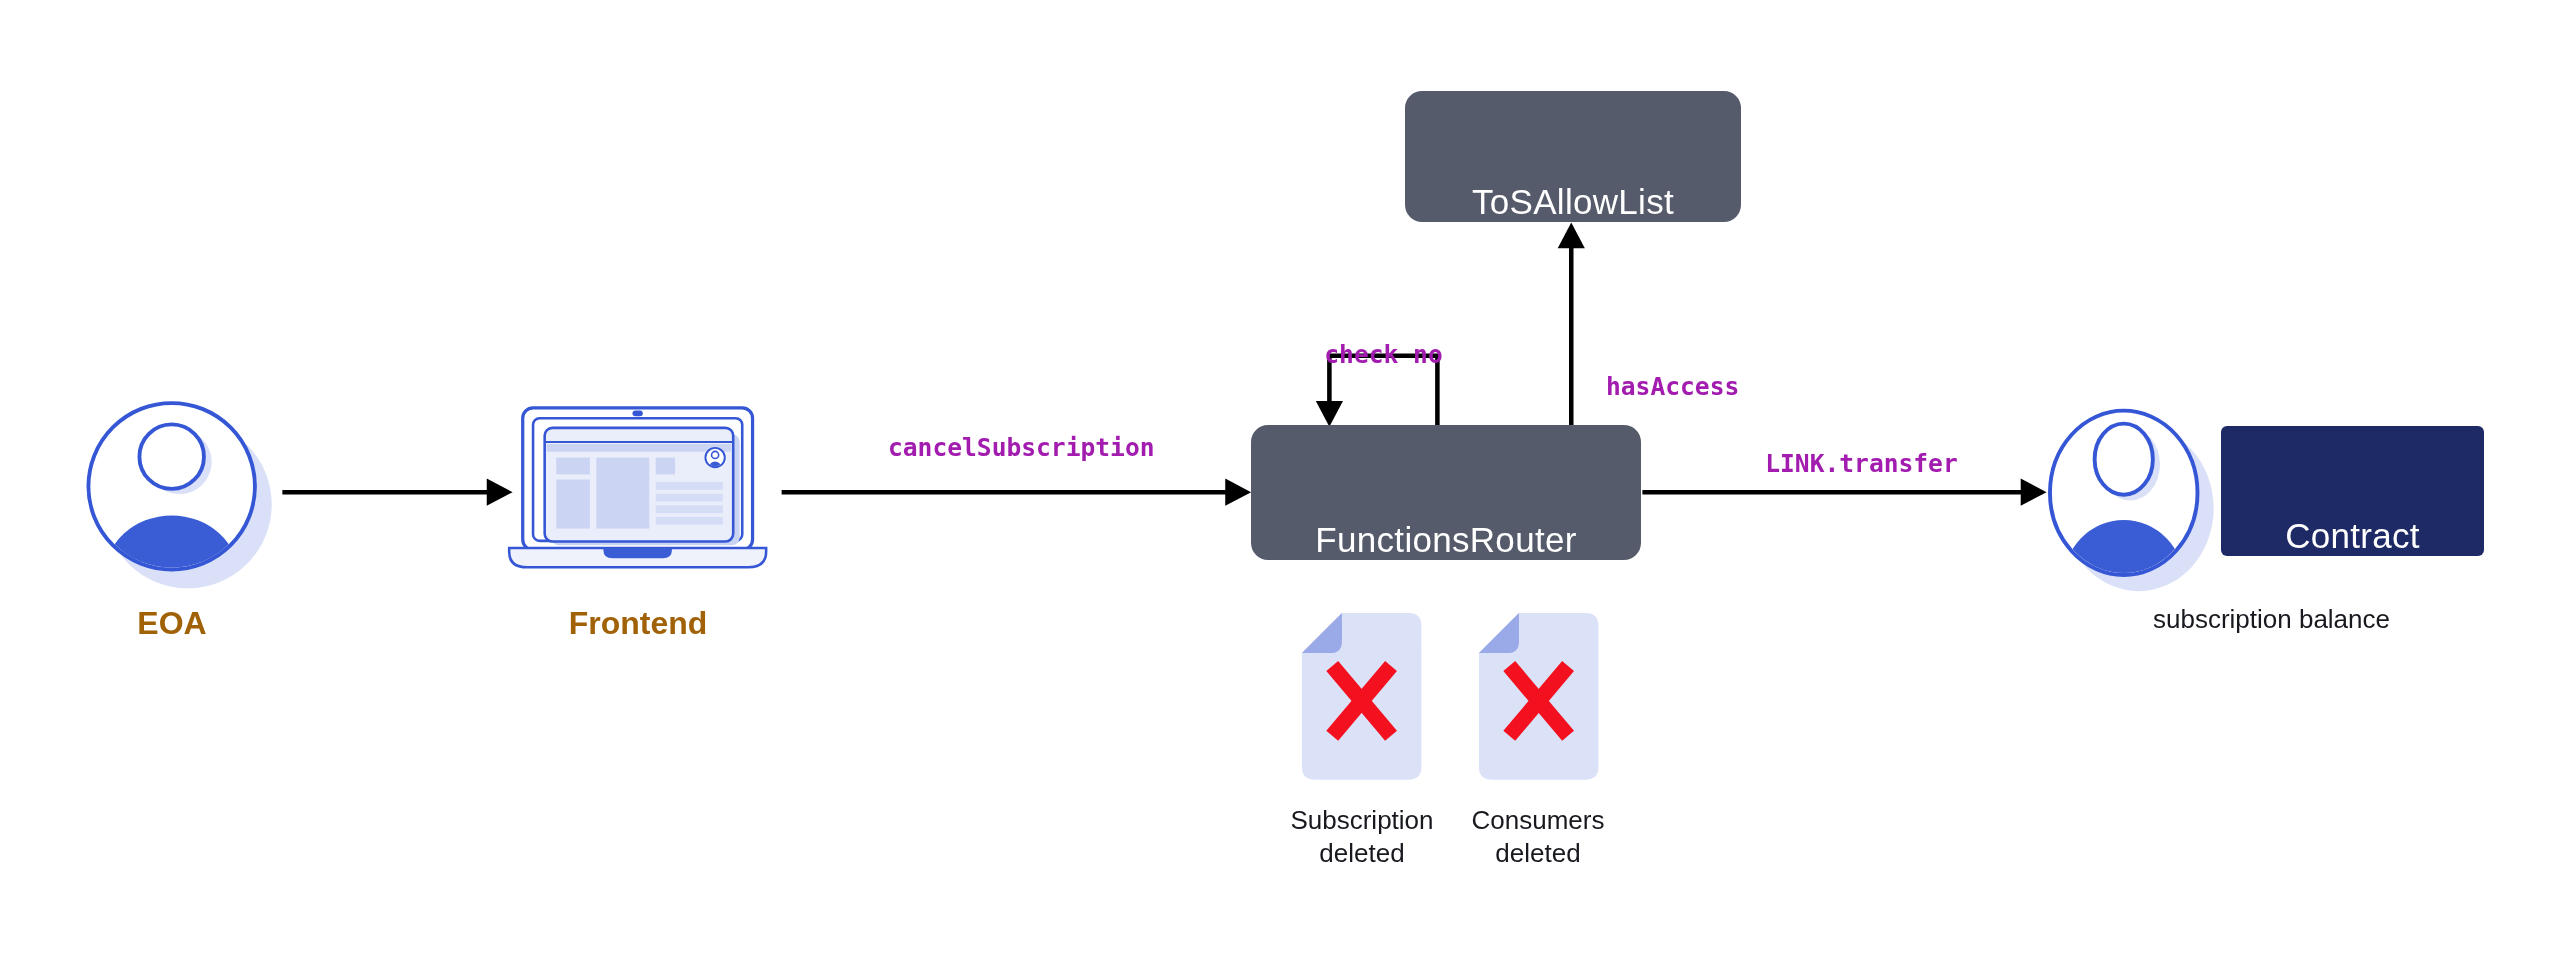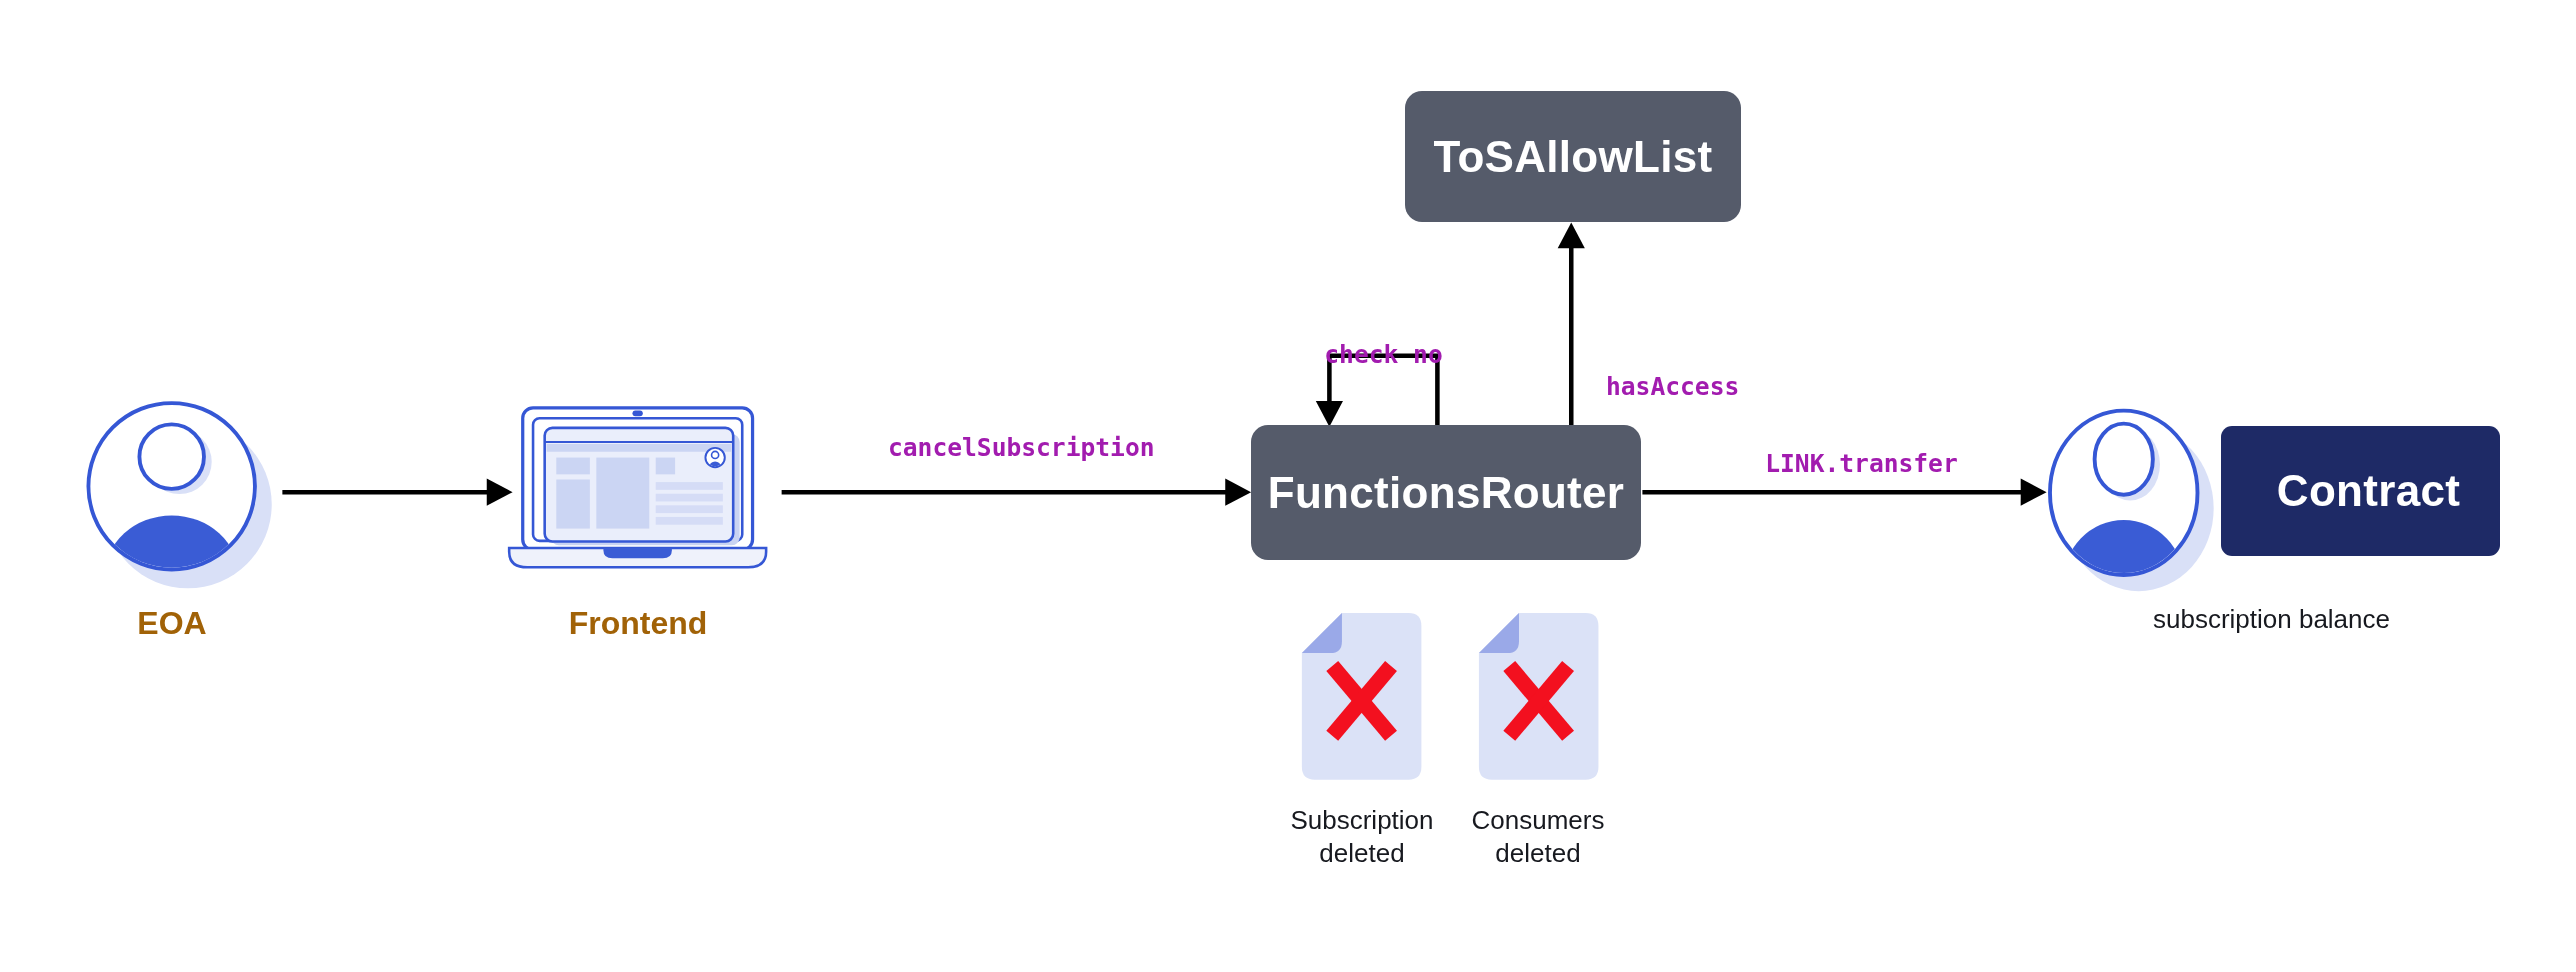--- a/index.html
+++ b/index.html
@@ -1,23 +1,23 @@
 <!DOCTYPE html>
 <html style="font-size:10.4px"><head>
 <meta charset="utf-8">
 <style>
   html,body{margin:0;padding:0;background:#ffffff;}
   body{width:2576px;height:972px;font-family:"Liberation Sans",sans-serif;position:relative;overflow:hidden;}
   #canvas{position:absolute;left:0;top:0;width:2576px;height:972px;background:#ffffff;}
   .abs{position:absolute;}
   .layer{position:absolute;left:0;top:0;width:2576px;height:972px;}
-  .box{position:absolute;display:flex;align-items:center;justify-content:center;
-       color:#ffffff;font-weight:bold;font-size:44px;letter-spacing:0.3px;}
+  .box{position:absolute;display:flex;align-items:flex-end;justify-content:center;
+       color:#ffffff;font-weight:normal;font-size:35px;letter-spacing:0.3px;}
   .box.slate{background:#555B6A;border-radius:17px;}
-  .box.navy{background:#1E2A66;border-radius:11px;padding-left:16px;}
+  .box.navy{background:#1E2A66;border-radius:6px;}
   .node-caption{position:absolute;text-align:center;color:#a16207;font-weight:bold;font-size:32px;}
   .mono-label{position:absolute;text-align:center;color:#a21caf;
               font-family:"DejaVu Sans Mono","Liberation Mono",monospace;font-size:24.6px;line-height:31px;white-space:pre;font-weight:bold;}
   .mono-left{text-align:left;margin-top:37px;}
   .caption{position:absolute;text-align:center;color:#17191F;font-size:26px;line-height:33px;font-weight:400;}
 </style>
 </head>
 <body>
 
 <div id="canvas">

